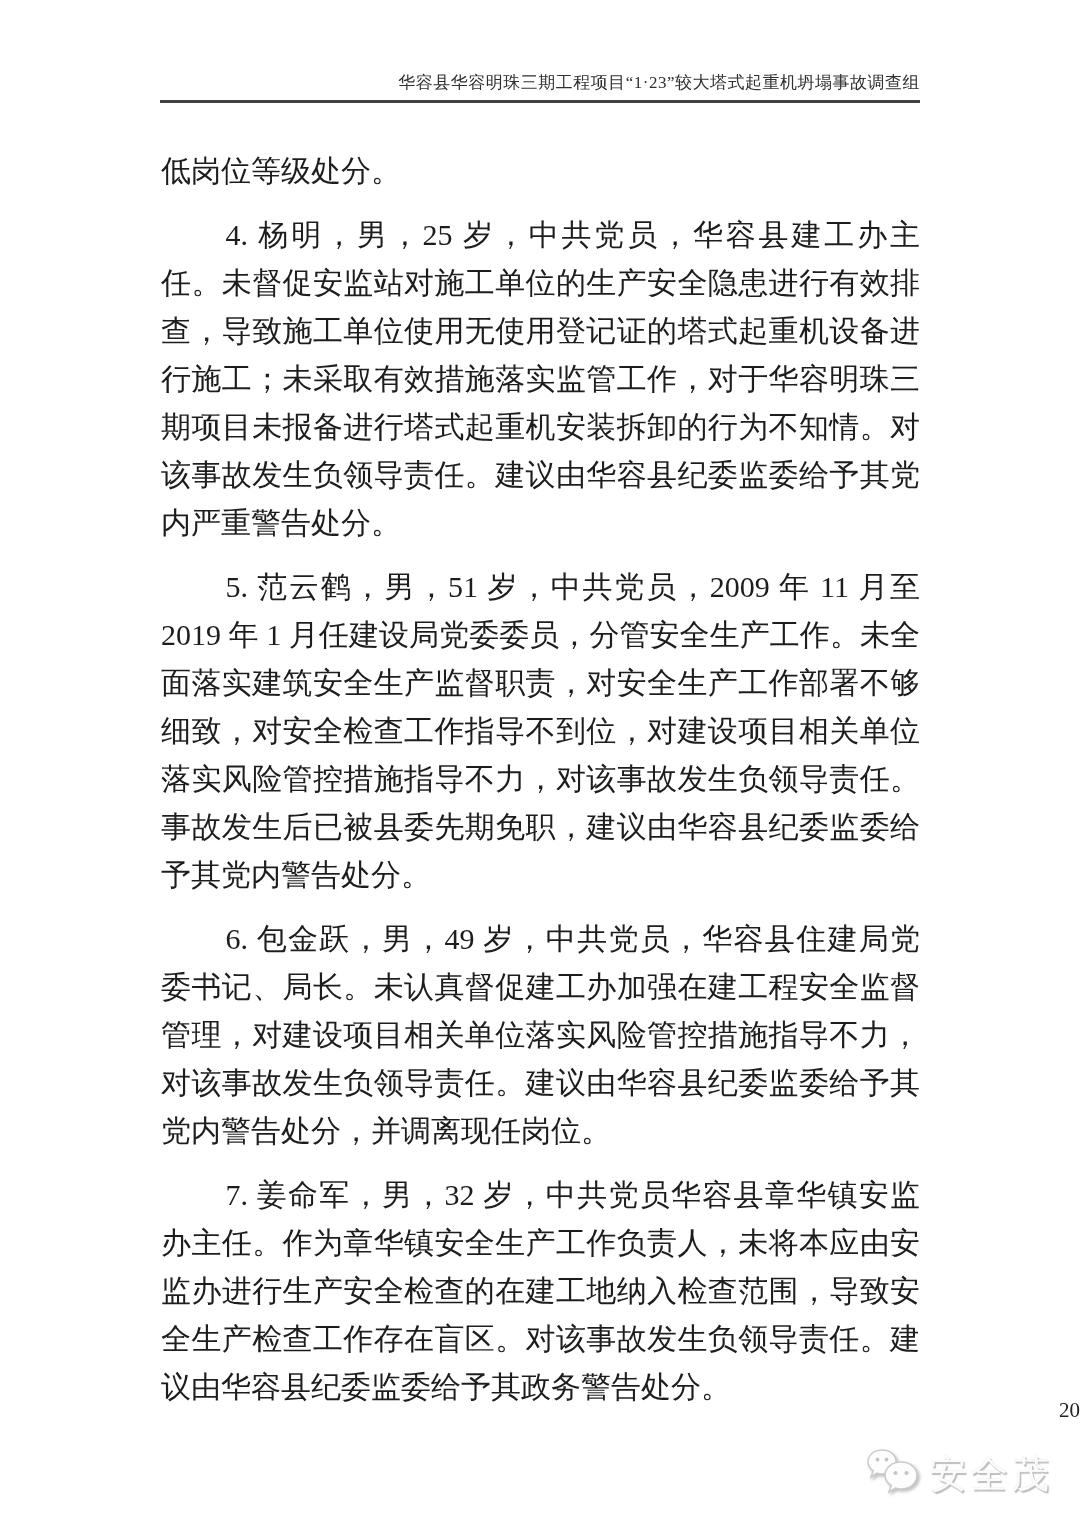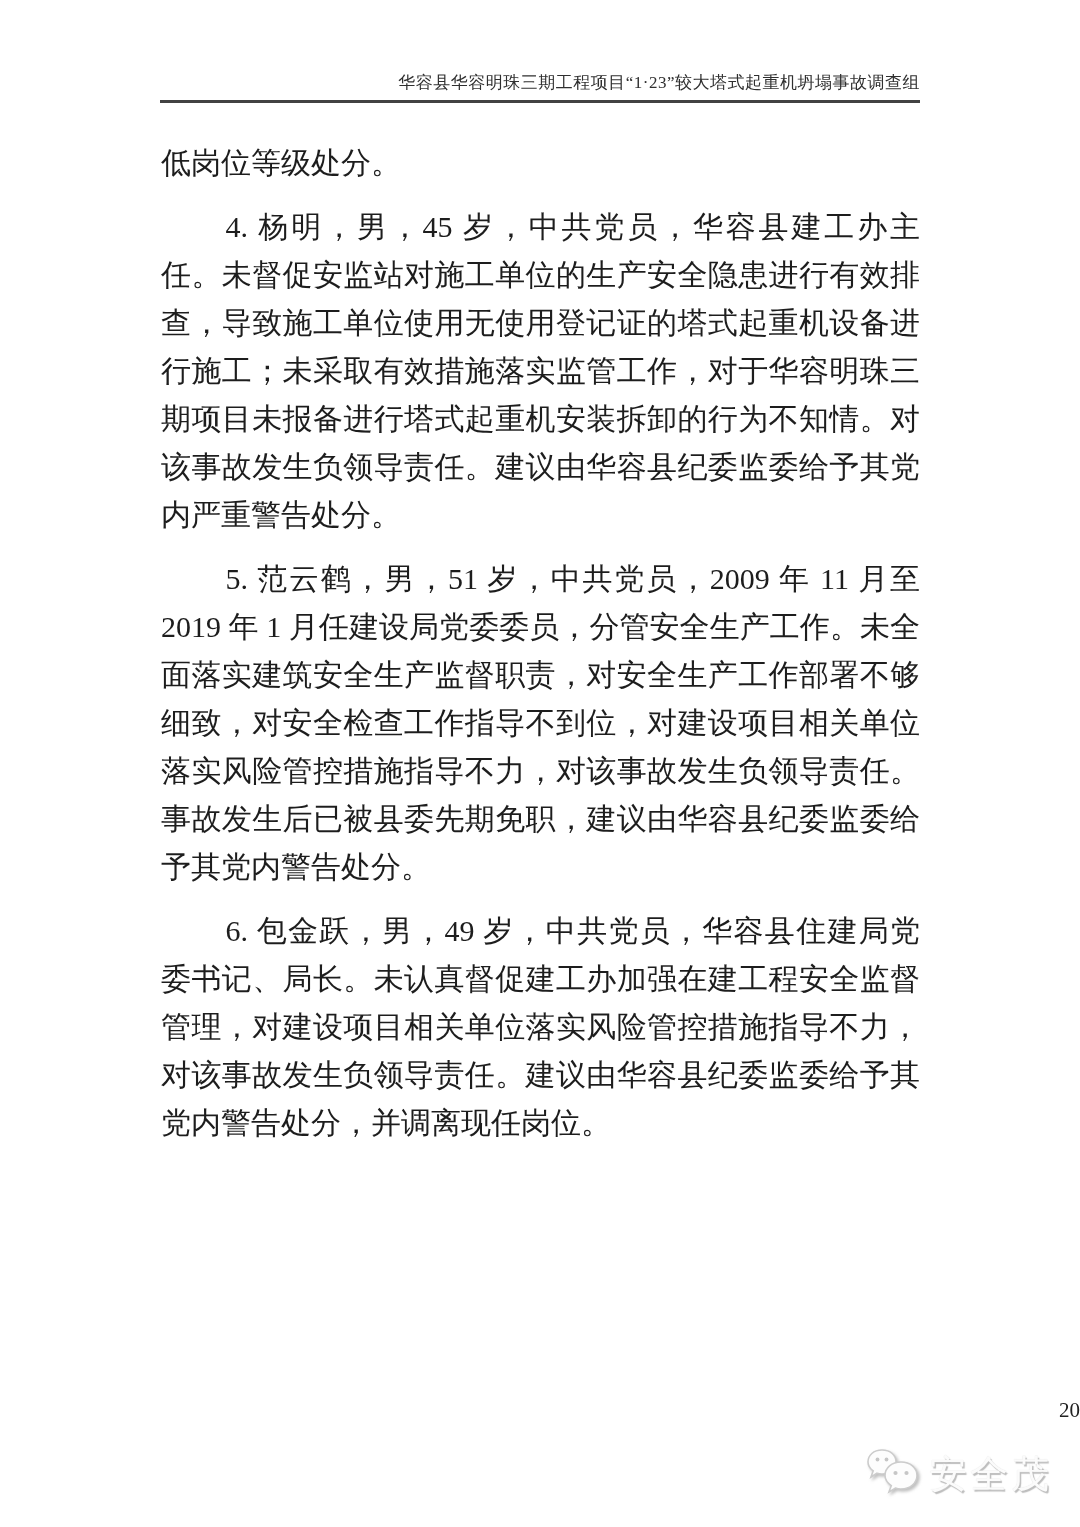--- a/index.html
+++ b/index.html
@@ -37,21 +37,21 @@
   .body-text {
     position: absolute;
     left: 161px;
     width: 759px;
     top: 139px;
     font-size: 30px;
     line-height: 48px;
     color: #1d1d1d;
     text-align: justify;
   }
-  .body-text p { margin: 0 0 16px 0; }
+  .body-text p { margin: 8px 0 16px 0; }
   .body-text p.para { text-indent: 2.15em; }
   .body-text p.continuation { text-indent: 0; }
   
   .page-number {
     position: absolute;
     left: 0;
     right: 0;
     top: 1398px;
     text-align: right;
     font-size: 21px;
@@ -83,23 +83,24 @@
 <body>
 
 <div class="page">
 
   <div class="header">华容县华容明珠三期工程项目“1·23”较大塔式起重机坍塌事故调查组</div>
 
   <div class="header-rule"></div>
 
   <div class="body-text">
     <p class="continuation">低岗位等级处分。</p>
-    <p class="para">4. 杨明，男，45 岁，中共党员，华容县建工办主任。未督促安监站对施工单位的生产安全隐患进行有效排查，导致施工单位使用无使用登记证的塔式起重机设备进行施工；未采取有效措施落实监管工作，对于华容明珠三期项目未报备进行塔式起重机安装拆卸的行为不知情。对该事故发生负领导责任。建议由华容县纪委监委给予其党内严重警告处分。</p>
+    <p class="para">4. 杨明，男，25 岁，中共党员，华容县建工办主任。未督促安监站对施工单位的生产安全隐患进行有效排查，导致施工单位使用无使用登记证的塔式起重机设备进行施工；未采取有效措施落实监管工作，对于华容明珠三期项目未报备进行塔式起重机安装拆卸的行为不知情。对该事故发生负领导责任。建议由华容县纪委监委给予其党内严重警告处分。</p>
     <p class="para">5. 范云鹤，男，51 岁，中共党员，2009 年 11 月至 2019 年 1 月任建设局党委委员，分管安全生产工作。未全面落实建筑安全生产监督职责，对安全生产工作部署不够细致，对安全检查工作指导不到位，对建设项目相关单位落实风险管控措施指导不力，对该事故发生负领导责任。事故发生后已被县委先期免职，建议由华容县纪委监委给予其党内警告处分。</p>
     <p class="para">6. 包金跃，男，49 岁，中共党员，华容县住建局党委书记、局长。未认真督促建工办加强在建工程安全监督管理，对建设项目相关单位落实风险管控措施指导不力，对该事故发生负领导责任。建议由华容县纪委监委给予其党内警告处分，并调离现任岗位。</p>
+    <p class="para">7. 姜命军，男，32 岁，中共党员华容县章华镇安监办主任。作为章华镇安全生产工作负责人，未将本应由安监办进行生产安全检查的在建工地纳入检查范围，导致安全生产检查工作存在盲区。对该事故发生负领导责任。建议由华容县纪委监委给予其政务警告处分。</p>
   </div>
 
   <div class="page-number">20</div>
 
   <div class="watermark">
     <span>
       <svg width="56" height="48" viewBox="0 0 56 48" aria-hidden="true">
         <g fill="#fdfdfd" stroke="#cccccc" stroke-width="1.6">
           <path d="M17 2 C25.5 2 31 7.4 31 14 C31 20.6 25.5 26 17 26 C15.2 26 13.5 25.7 12 25.2 L6 29 L8.2 22.8 C5 20.6 3 17.5 3 14 C3 7.4 8.5 2 17 2 Z"></path>
           <path d="M36 14 C45.2 14 52 20 52 27.5 C52 35 45.2 41 36 41 C34 41 32.1 40.7 30.4 40.1 L24 44 L26.3 37.6 C22.8 35.2 20 31.7 20 27.5 C20 20 26.8 14 36 14 Z"></path>

